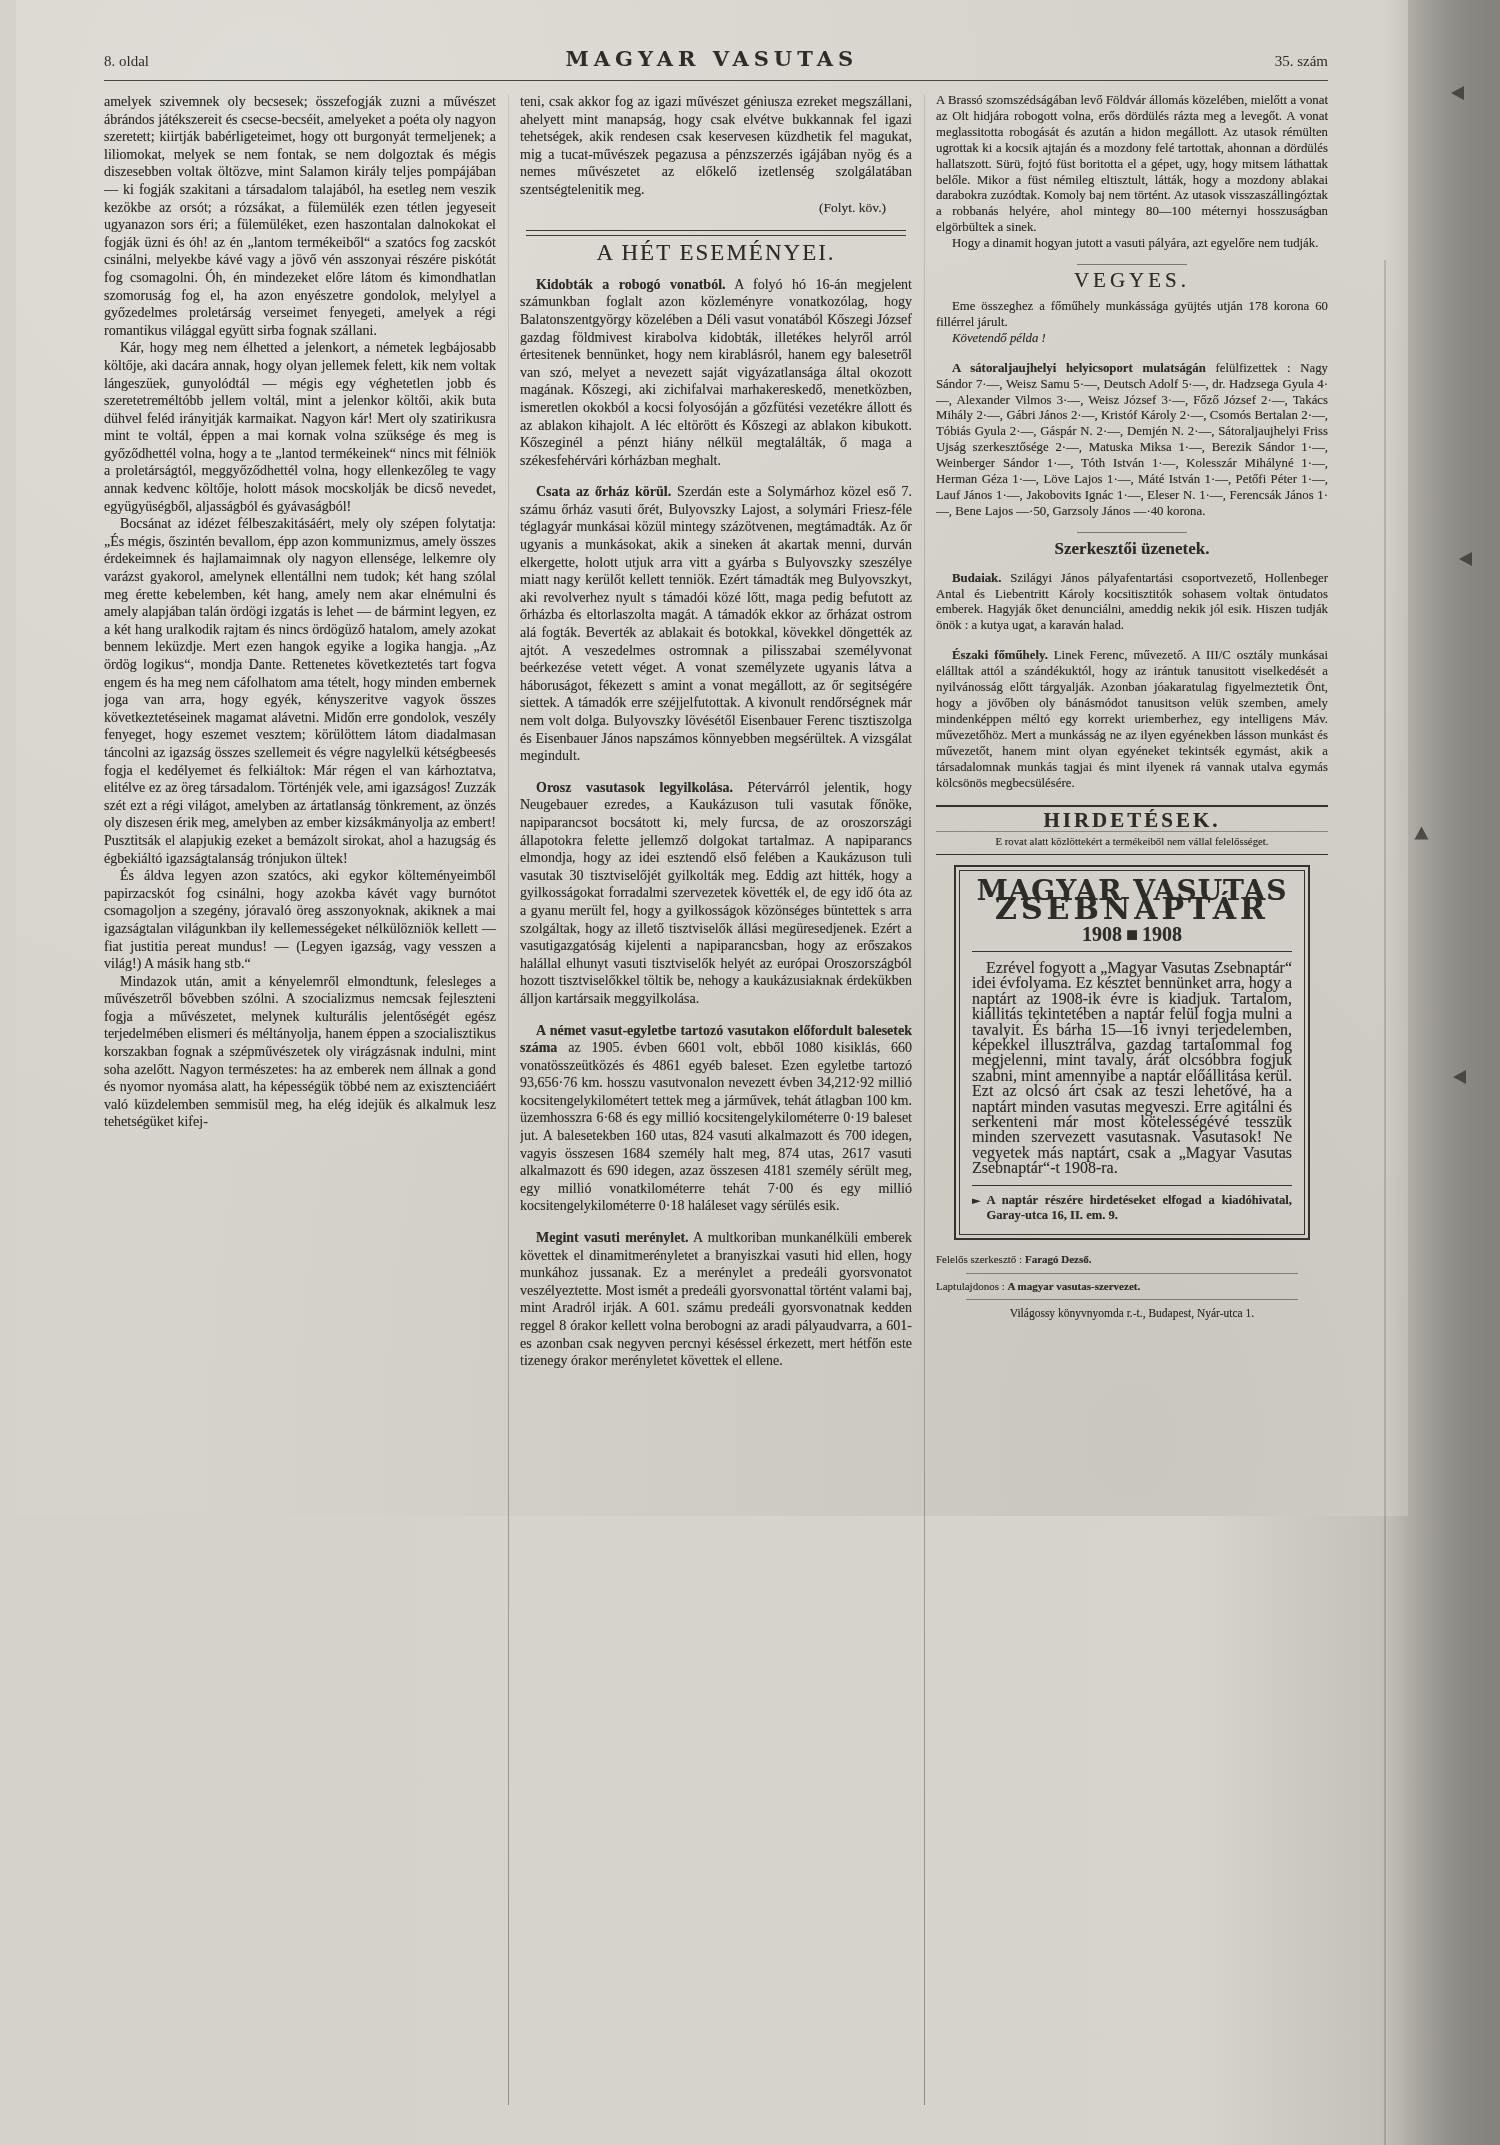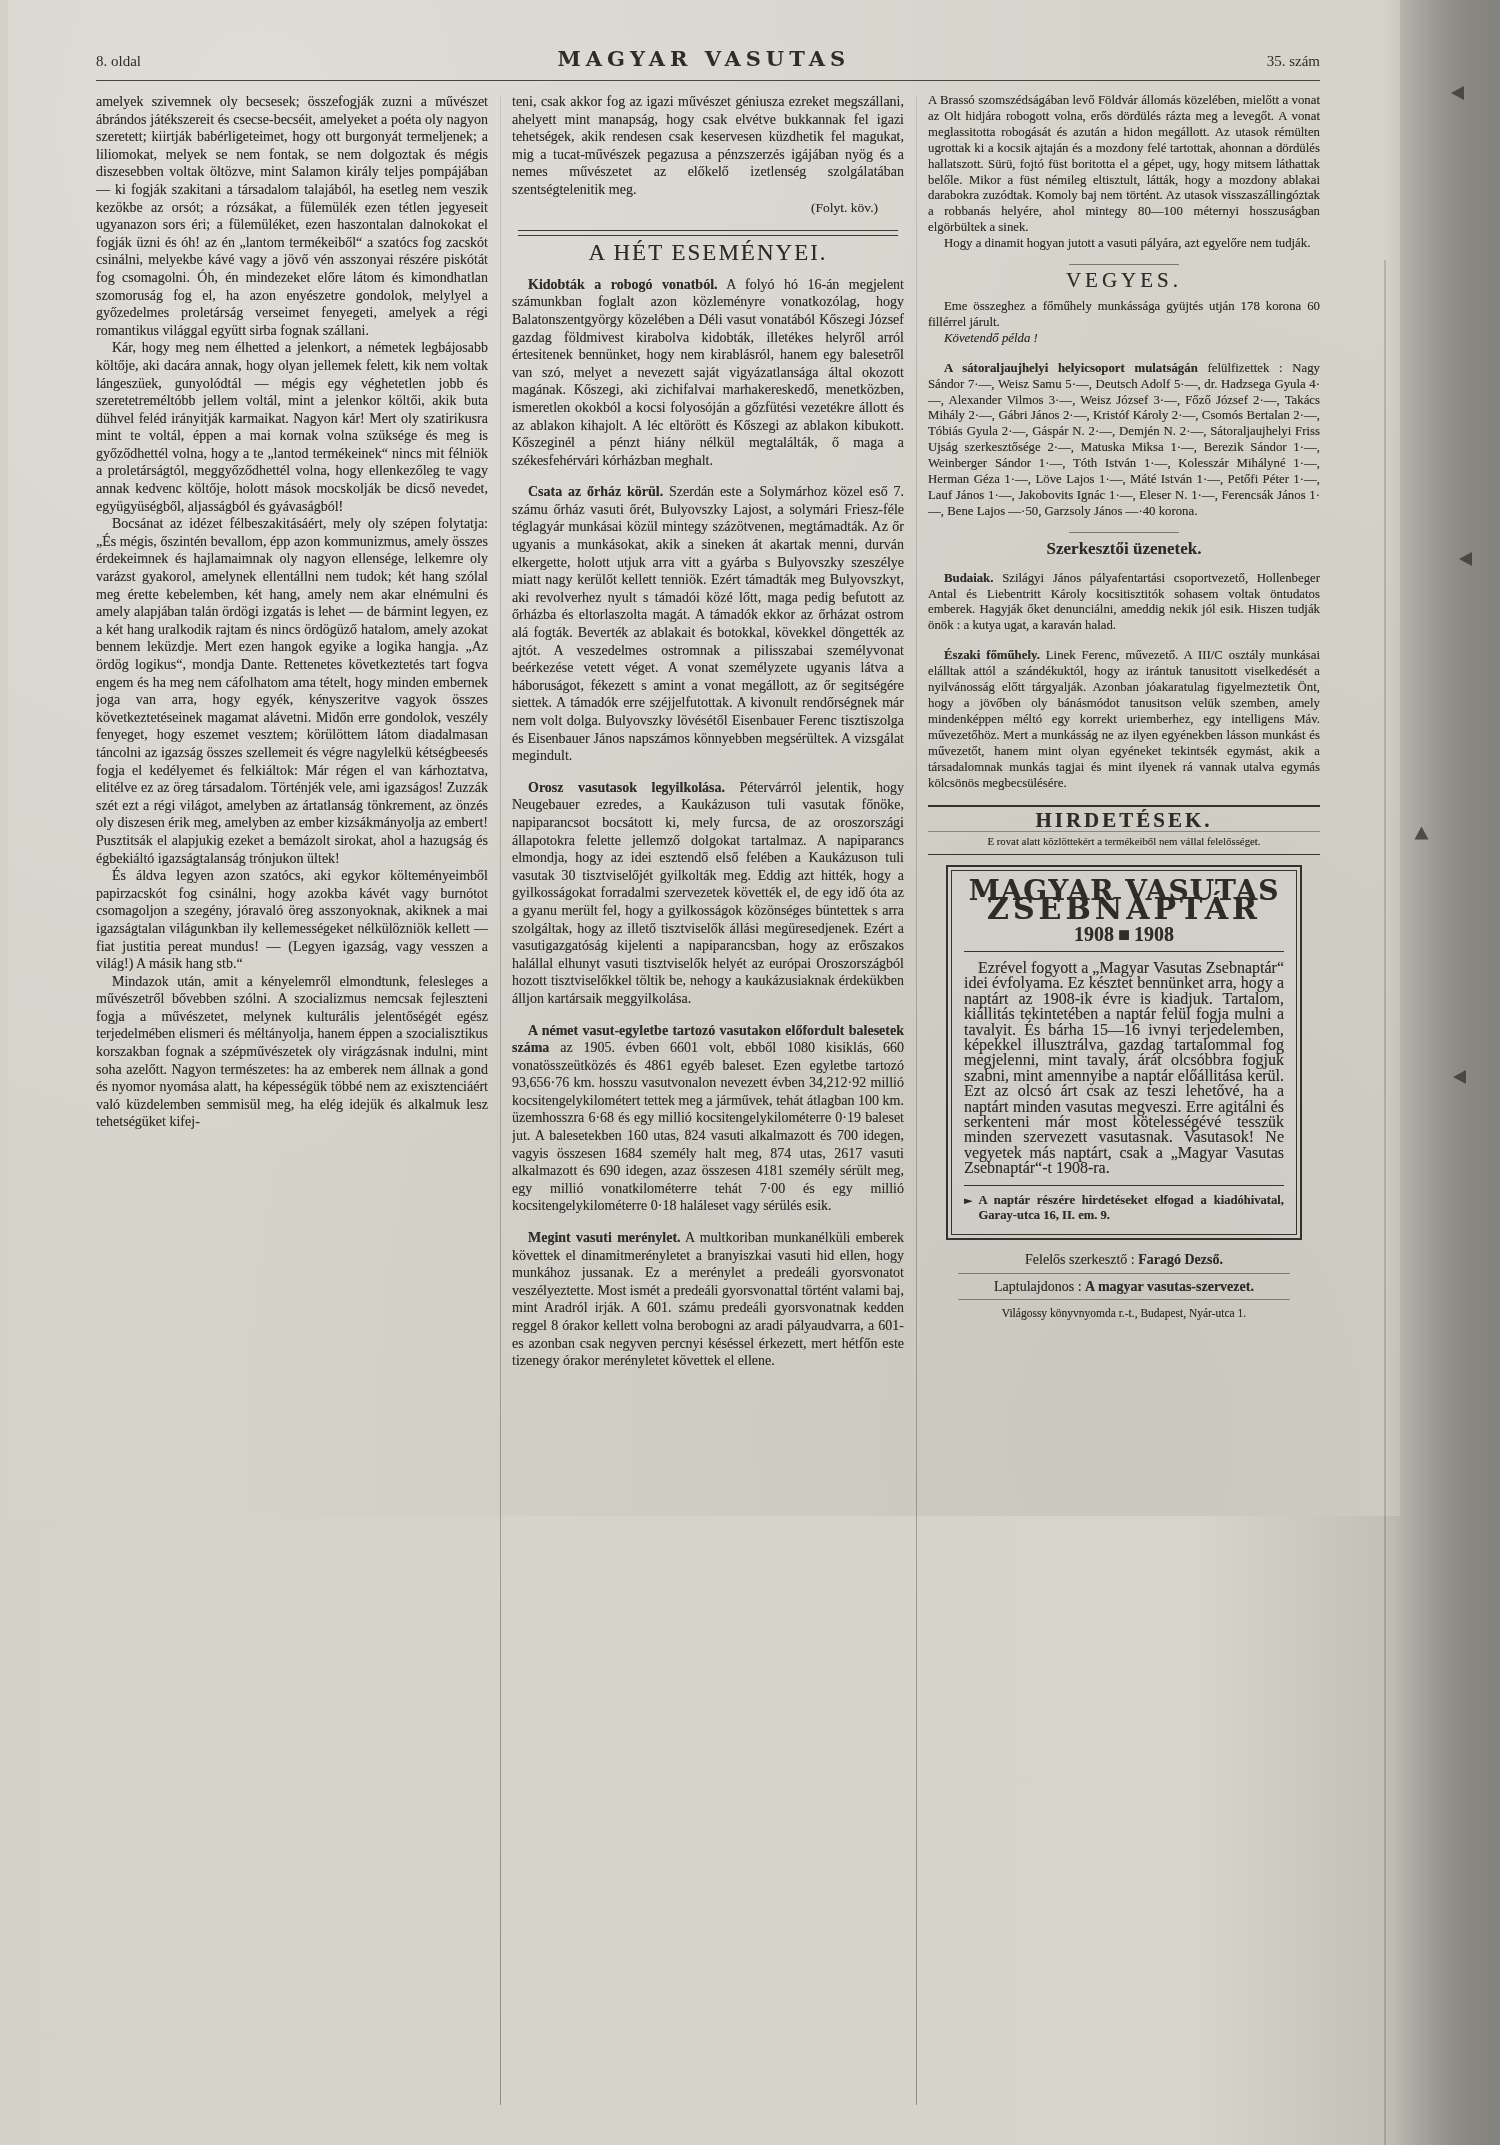--- a/index.html
+++ b/index.html
@@ -1,19 +1,19 @@
 <!DOCTYPE html>
 <html><head>
 <meta charset="utf-8">
 <style>
   html,body{margin:0;padding:0;background:#8b8a85;}
   .scan{position:relative;width:1500px;height:2145px;overflow:hidden;
         background:linear-gradient(to right,#d5d2ca 0%,#d7d4cc 80%,#c2bfb7 93%,#8b8a85 100%);
         font-family:"Liberation Serif",serif;color:#2e2c28;}
-  .paper{position:absolute;left:8px;top:0;width:1392px;height:1516px;box-sizing:border-box;
+  .paper{position:absolute;left:16px;top:0;width:1392px;height:1516px;box-sizing:border-box;
          padding:46px 80px 16px 88px;
          background:
            radial-gradient(ellipse at 18% 8%,rgba(255,255,255,0.22),transparent 55%),
            radial-gradient(ellipse at 80% 95%,rgba(95,92,86,0.10),transparent 60%),
            #d6d3cb;}
   .page-header{display:flex;justify-content:space-between;align-items:baseline;height:30px;}
   .hdr-side{font-size:15px;}
   .masthead{font-family:"DejaVu Serif",serif;font-weight:bold;font-size:21px;letter-spacing:5px;}
   .rule-full{border-top:1.4px solid #4a463f;margin-top:4px;}
   .columns{display:flex;justify-content:space-between;margin-top:12px;height:2012px;overflow:hidden;}
@@ -37,21 +37,21 @@
   .hird-note{text-align:center;font-size:10.8px;border-bottom:1px solid #34322d;border-top:1px solid #8a867d;
              padding:2px 0 4px;margin-bottom:10px;}
   .ad-box{border:2.5px solid #34322d;padding:3px;margin:4px 18px 12px;background:rgba(255,255,255,0.06);}
   .ad-inner{border:1px solid #34322d;padding:12px 12px 10px;}
   .ad-line1{text-align:center;font-weight:bold;font-size:28px;letter-spacing:1px;font-family:"DejaVu Serif",serif;}
   .ad-line2{text-align:center;font-weight:bold;font-size:30px;letter-spacing:4px;font-family:"DejaVu Serif",serif;margin-top:2px;}
   .ad-years{display:flex;justify-content:center;align-items:center;gap:4px;font-weight:bold;font-size:20px;margin:10px 0 4px;}
   .thin-rule{border-top:1px solid #34322d;margin:8px 0;}
   .ad-body{font-size:16px;line-height:15.4px;text-align:justify;text-indent:14px;}
   .ad-note{font-weight:bold;font-size:12.6px;line-height:15.5px;border-top:1px solid #34322d;padding-top:7px;margin-top:9px;display:flex;gap:6px;}
-  .footer-line{text-align:center;margin:4px 0;font-size:14px;text-indent:0;}
+  .footer-line{text-align:left;margin:4px 0;font-size:11px;text-indent:0;}
   .footer-rule{border-top:1px solid rgba(61,58,52,0.55);margin:5px 30px;}
   .printer-line{text-align:center;font-size:11.5px;margin-top:6px;text-indent:0;}
   .scan-edge{position:absolute;top:0;right:0;width:118px;height:100%;
              background:linear-gradient(to right,rgba(110,108,102,0) 0%,rgba(110,108,102,0.25) 40%,#84837e 100%);}
   .crease{position:absolute;right:114px;top:260px;bottom:0;width:2px;background:rgba(70,68,62,0.22);}
   .mark-left{position:absolute;width:0;height:0;border-top:7px solid transparent;border-bottom:7px solid transparent;border-right:13px solid rgba(62,60,54,0.85);}
   .mark-up{transform:rotate(90deg);}
 </style>
 </head>
 <body>

